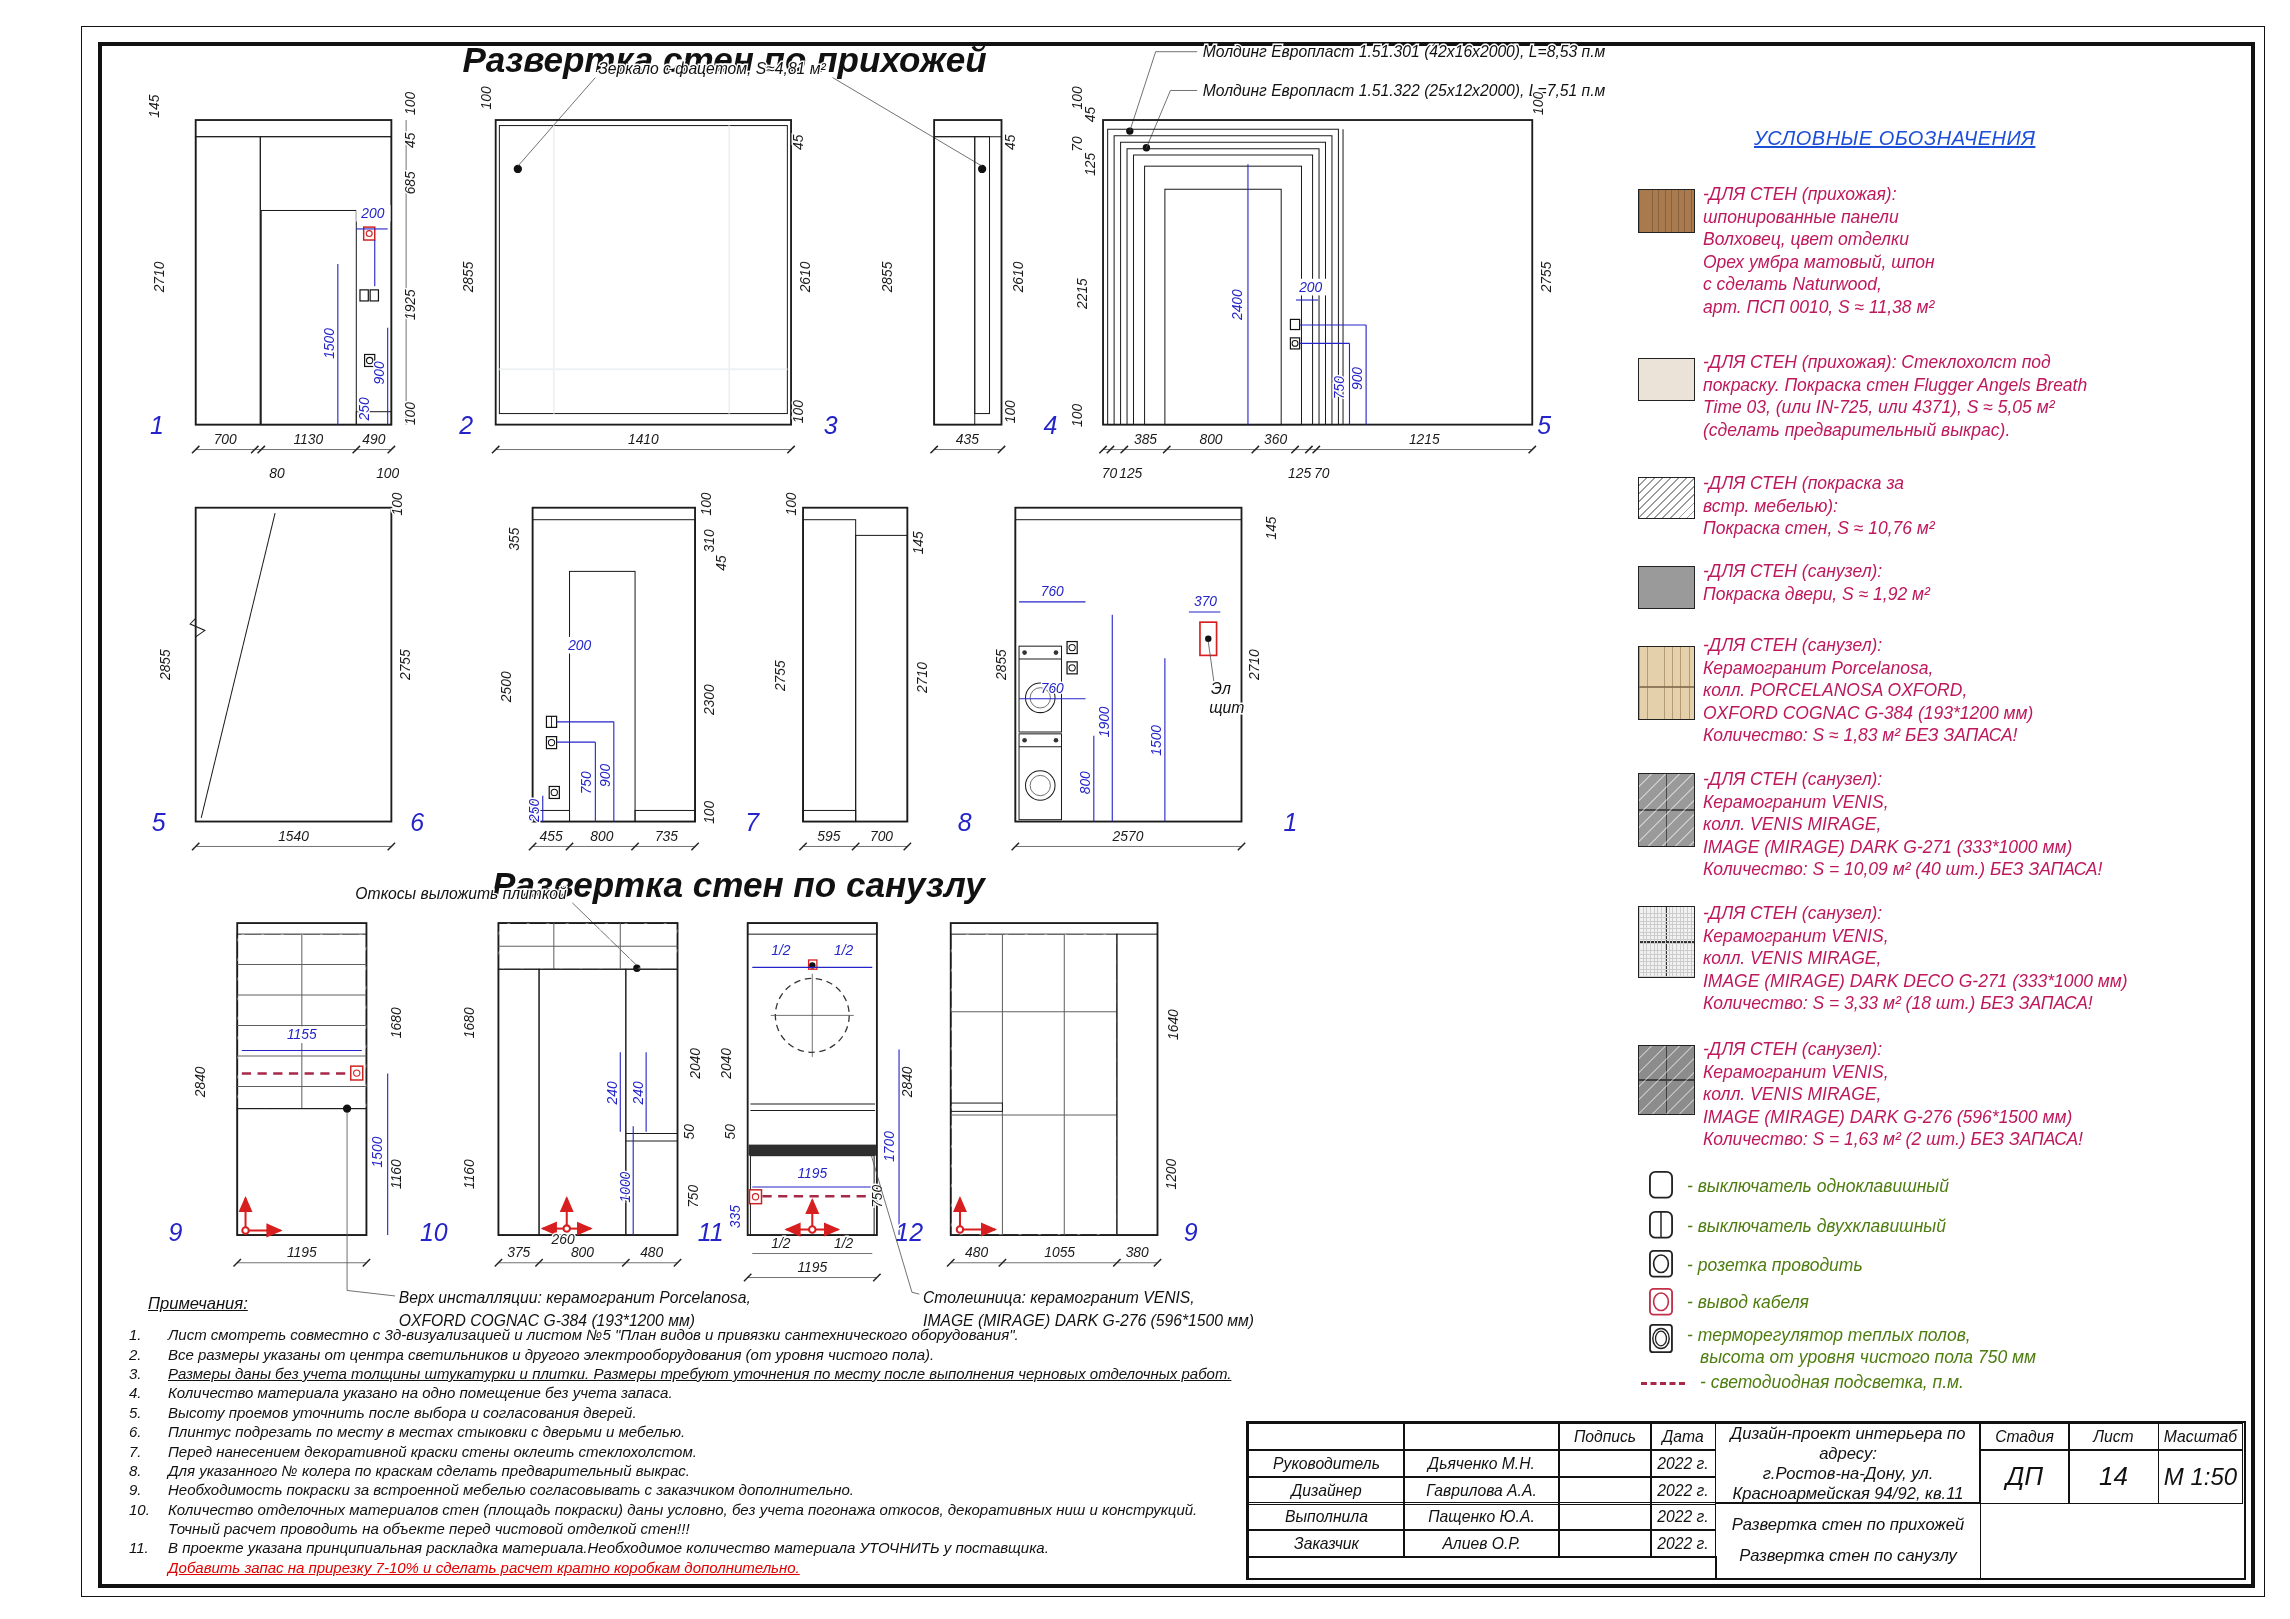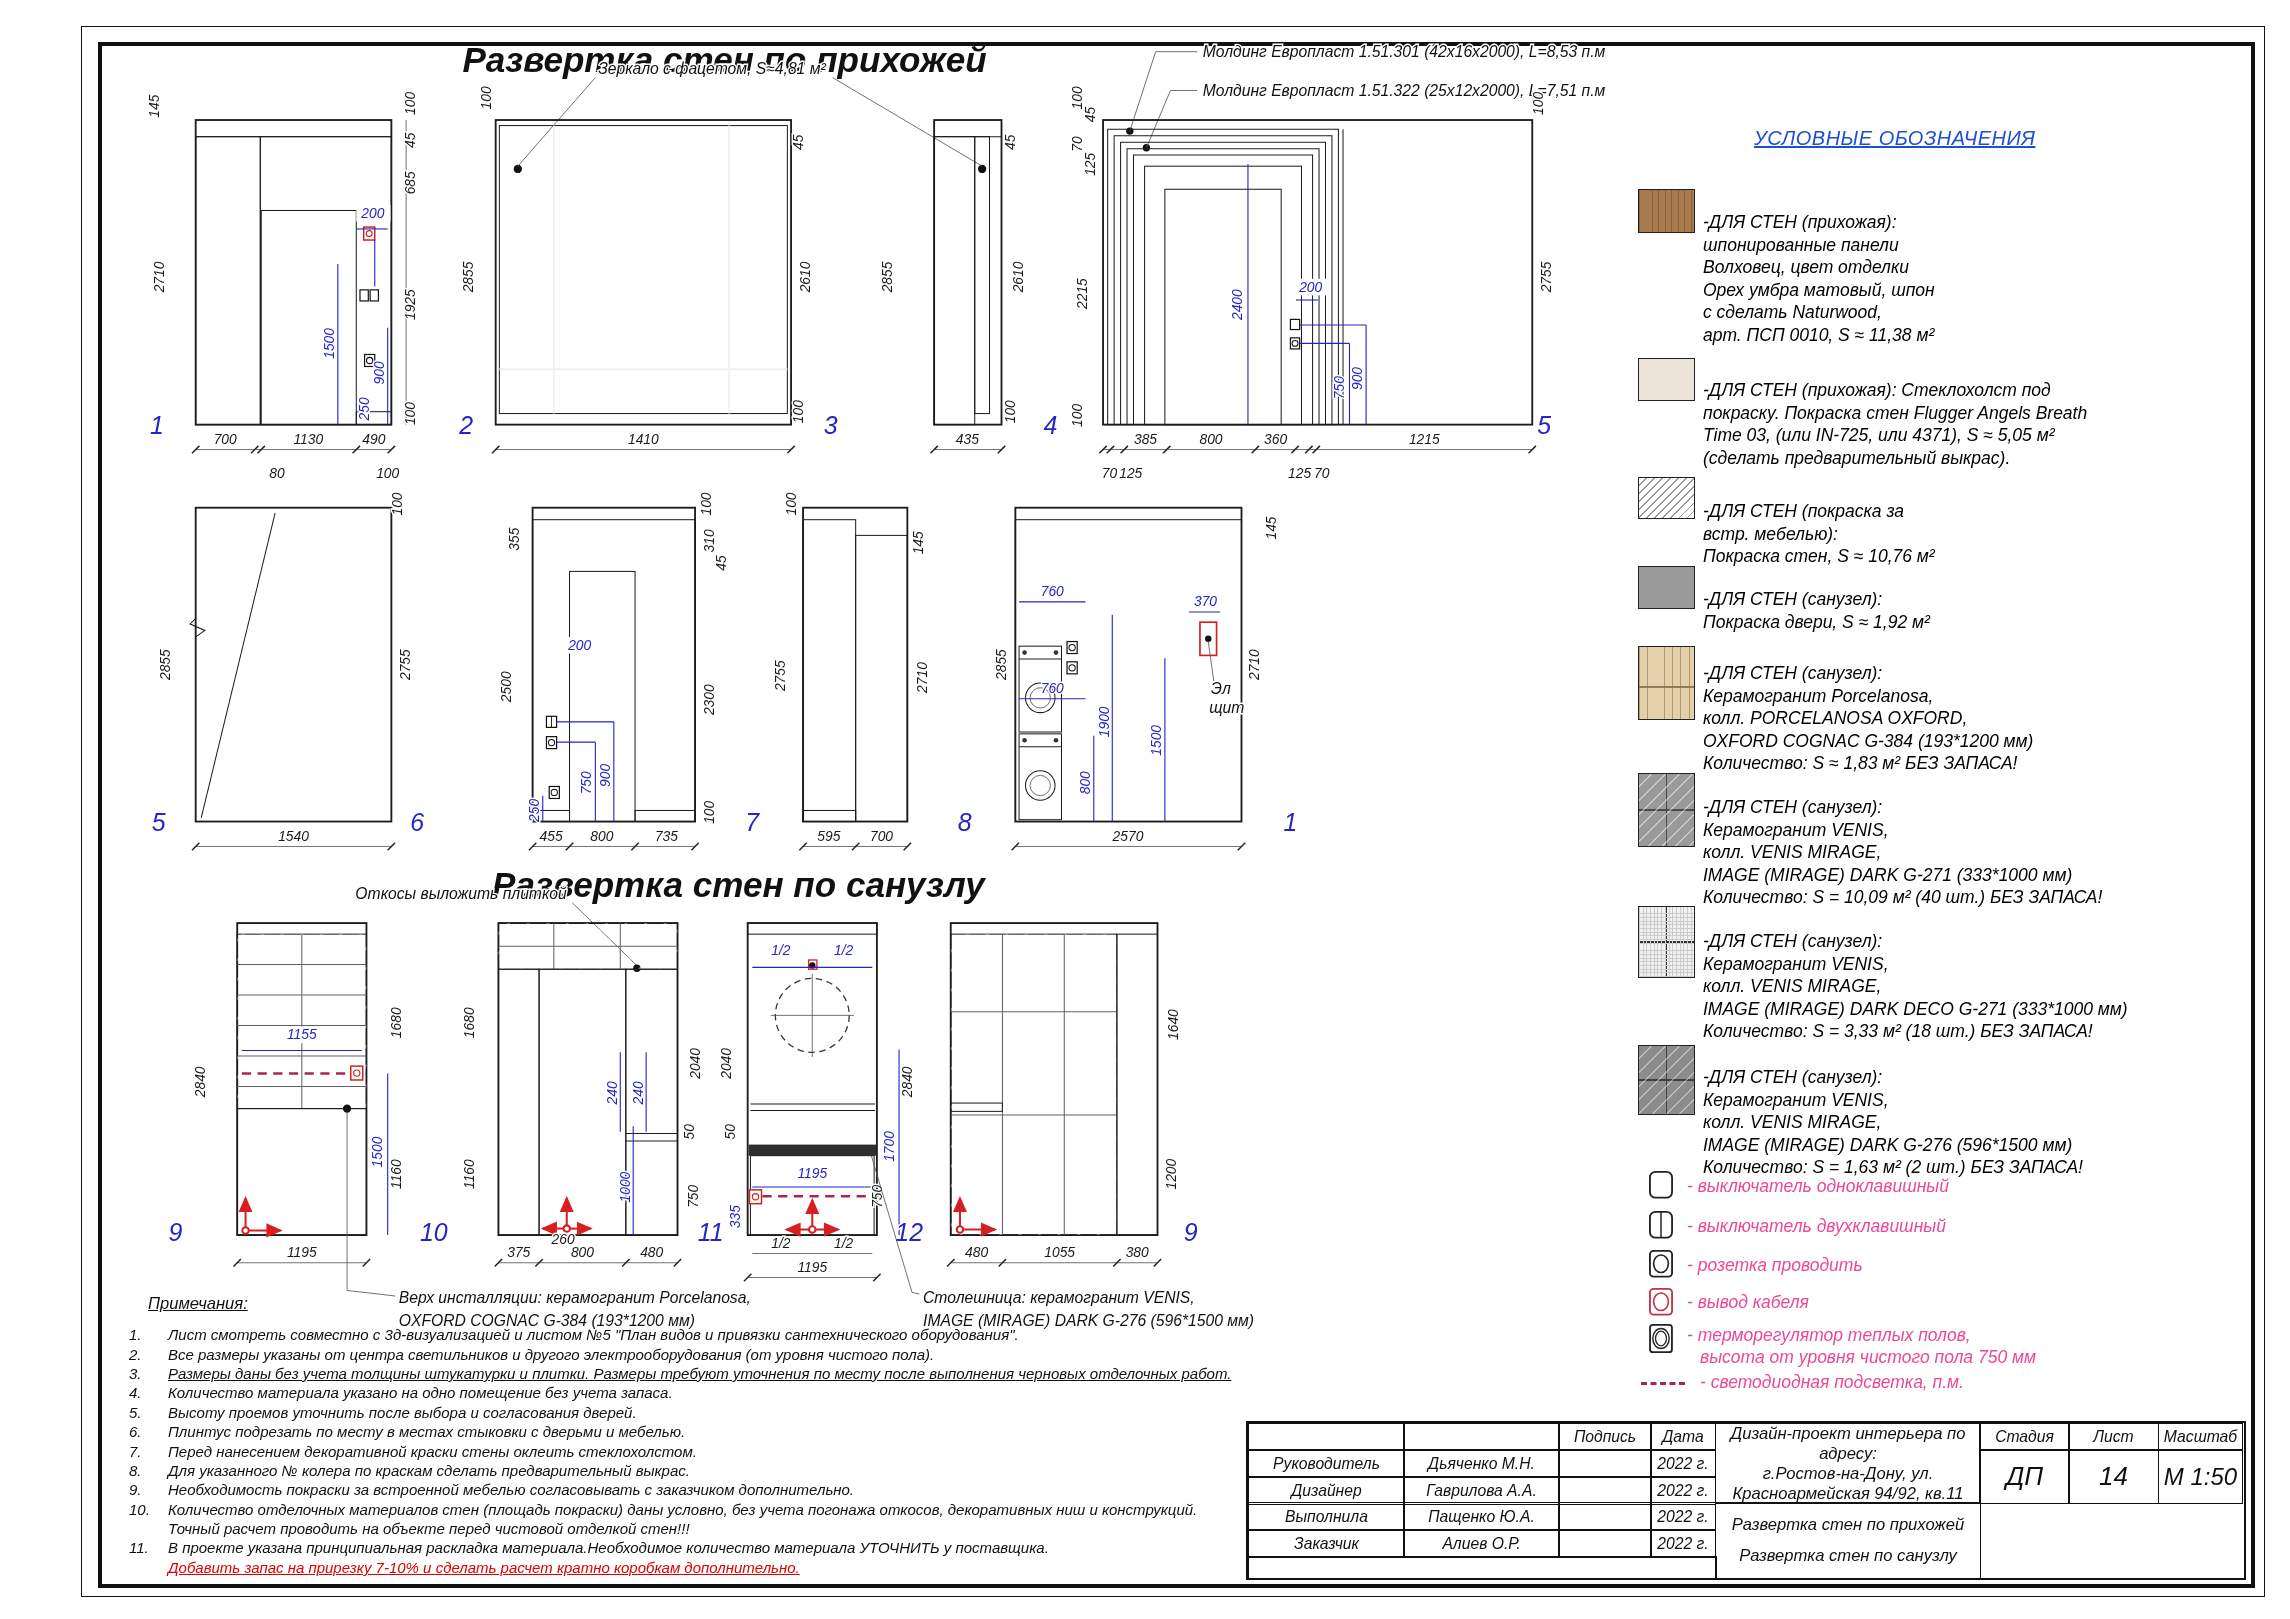--- a/index.html
+++ b/index.html
@@ -19,23 +19,23 @@
   .dl{stroke:#555;stroke-width:.9;fill:none}
   .tk{stroke:#222;stroke-width:1.6}
   .bl{stroke:#2424c8;stroke-width:1.2;fill:none}
   .rl{stroke:#d81f1f;stroke-width:2.2;fill:none}
   .led{stroke:#a82848;stroke-width:2.6;stroke-dasharray:10 7;fill:none}
   .jl{stroke:#606060;stroke-width:1.1}
   
   .legend-title{position:absolute;left:1754px;top:127px;font-style:italic;font-size:20px;
     text-decoration:underline;color:#1d4ed8;letter-spacing:0.5px;}
   .sw{position:absolute;left:1638px;width:57px;border:1.7px solid #222;box-sizing:border-box;}
-  .ltx{position:absolute;left:1703px;width:554px;font-style:italic;font-size:17.5px;line-height:22.6px;color:#000000;margin-top:28px;}
+  .ltx{position:absolute;left:1703px;width:554px;font-style:italic;font-size:17.5px;line-height:22.6px;color:#be185d;}
   .sym-ic{position:absolute;left:1648px;}
-  .sym-tx{position:absolute;left:1687px;font-style:italic;font-size:17.5px;color:#ec4899;}
+  .sym-tx{position:absolute;left:1687px;font-style:italic;font-size:17.5px;color:#4d7c0f;}
   .ledline{position:absolute;left:1641px;width:44px;border-top:3.2px dashed #a82848;}
   
   .notes-title{position:absolute;left:148px;top:1294px;font-style:italic;font-size:16.6px;text-decoration:underline;color:#111;}
   .nrow{position:absolute;left:129px;width:1126px;font-style:italic;font-size:15px;color:#111;white-space:nowrap;}
   .nn{display:inline-block;width:39px;}
   .nrow.u .nt{text-decoration:underline;}
   .nrow.red{color:#e00000;}
   .nrow.red .nt{text-decoration:underline;}
   
   .tb{position:absolute;left:1246px;top:1421px;width:1000px;height:159px;border:2.8px solid #111;box-sizing:border-box;font-style:italic;color:#111;}

